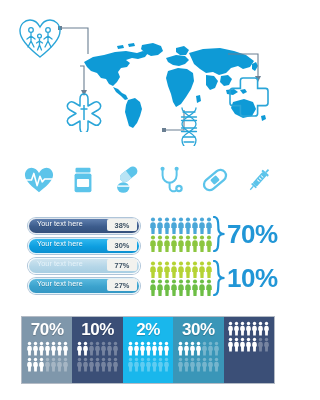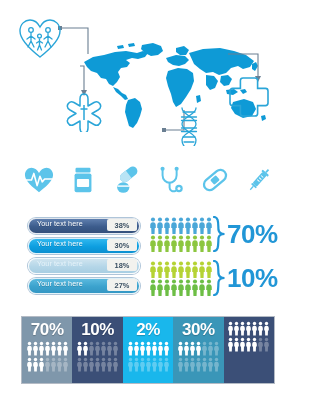--- a/index.html
+++ b/index.html
@@ -285,21 +285,21 @@
       <div class="bar b1">
         <span class="bar-label">Your text here</span>
         <span class="bar-pct">38%</span>
       </div>
       <div class="bar b2">
         <span class="bar-label">Your text here</span>
         <span class="bar-pct">30%</span>
       </div>
       <div class="bar b3">
         <span class="bar-label">Your text here</span>
-        <span class="bar-pct">18%</span>
+        <span class="bar-pct">77%</span>
       </div>
       <div class="bar b4">
         <span class="bar-label">Your text here</span>
         <span class="bar-pct">27%</span>
       </div>
     </div>
 
     <div class="people-group" id="pg-70">
       <div class="ppl-grid">
         <div class="ppl-line">

